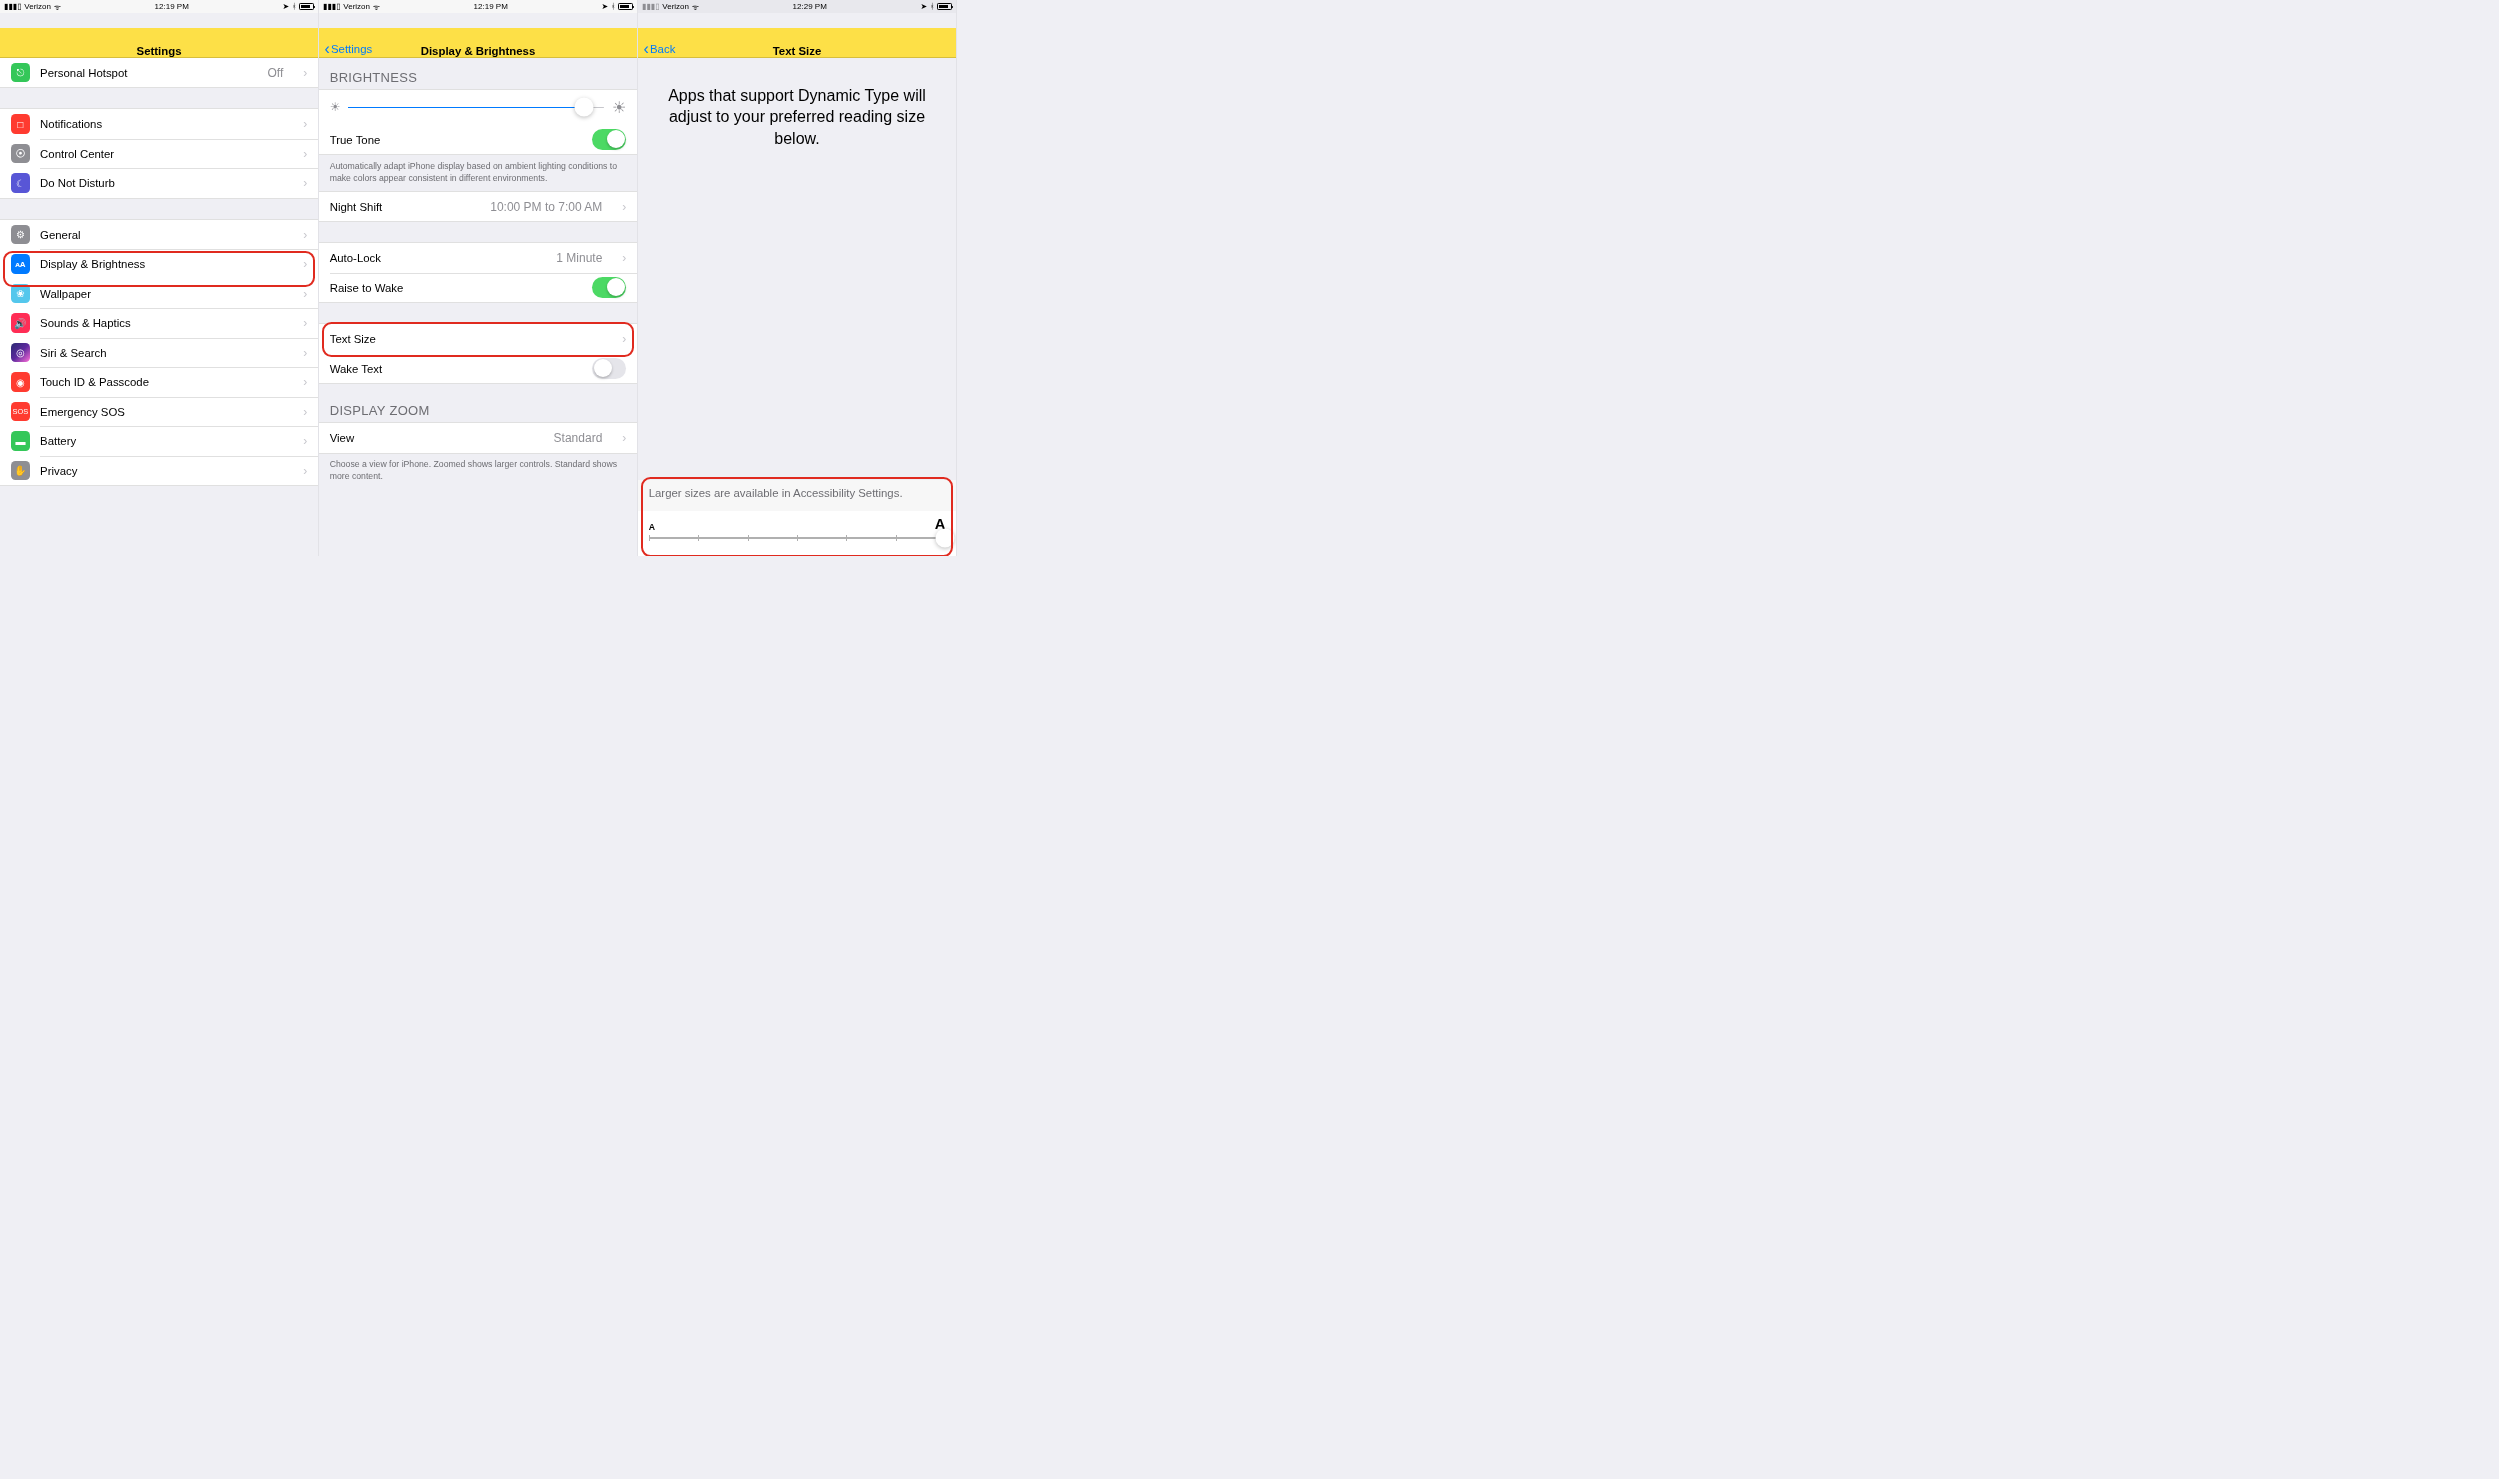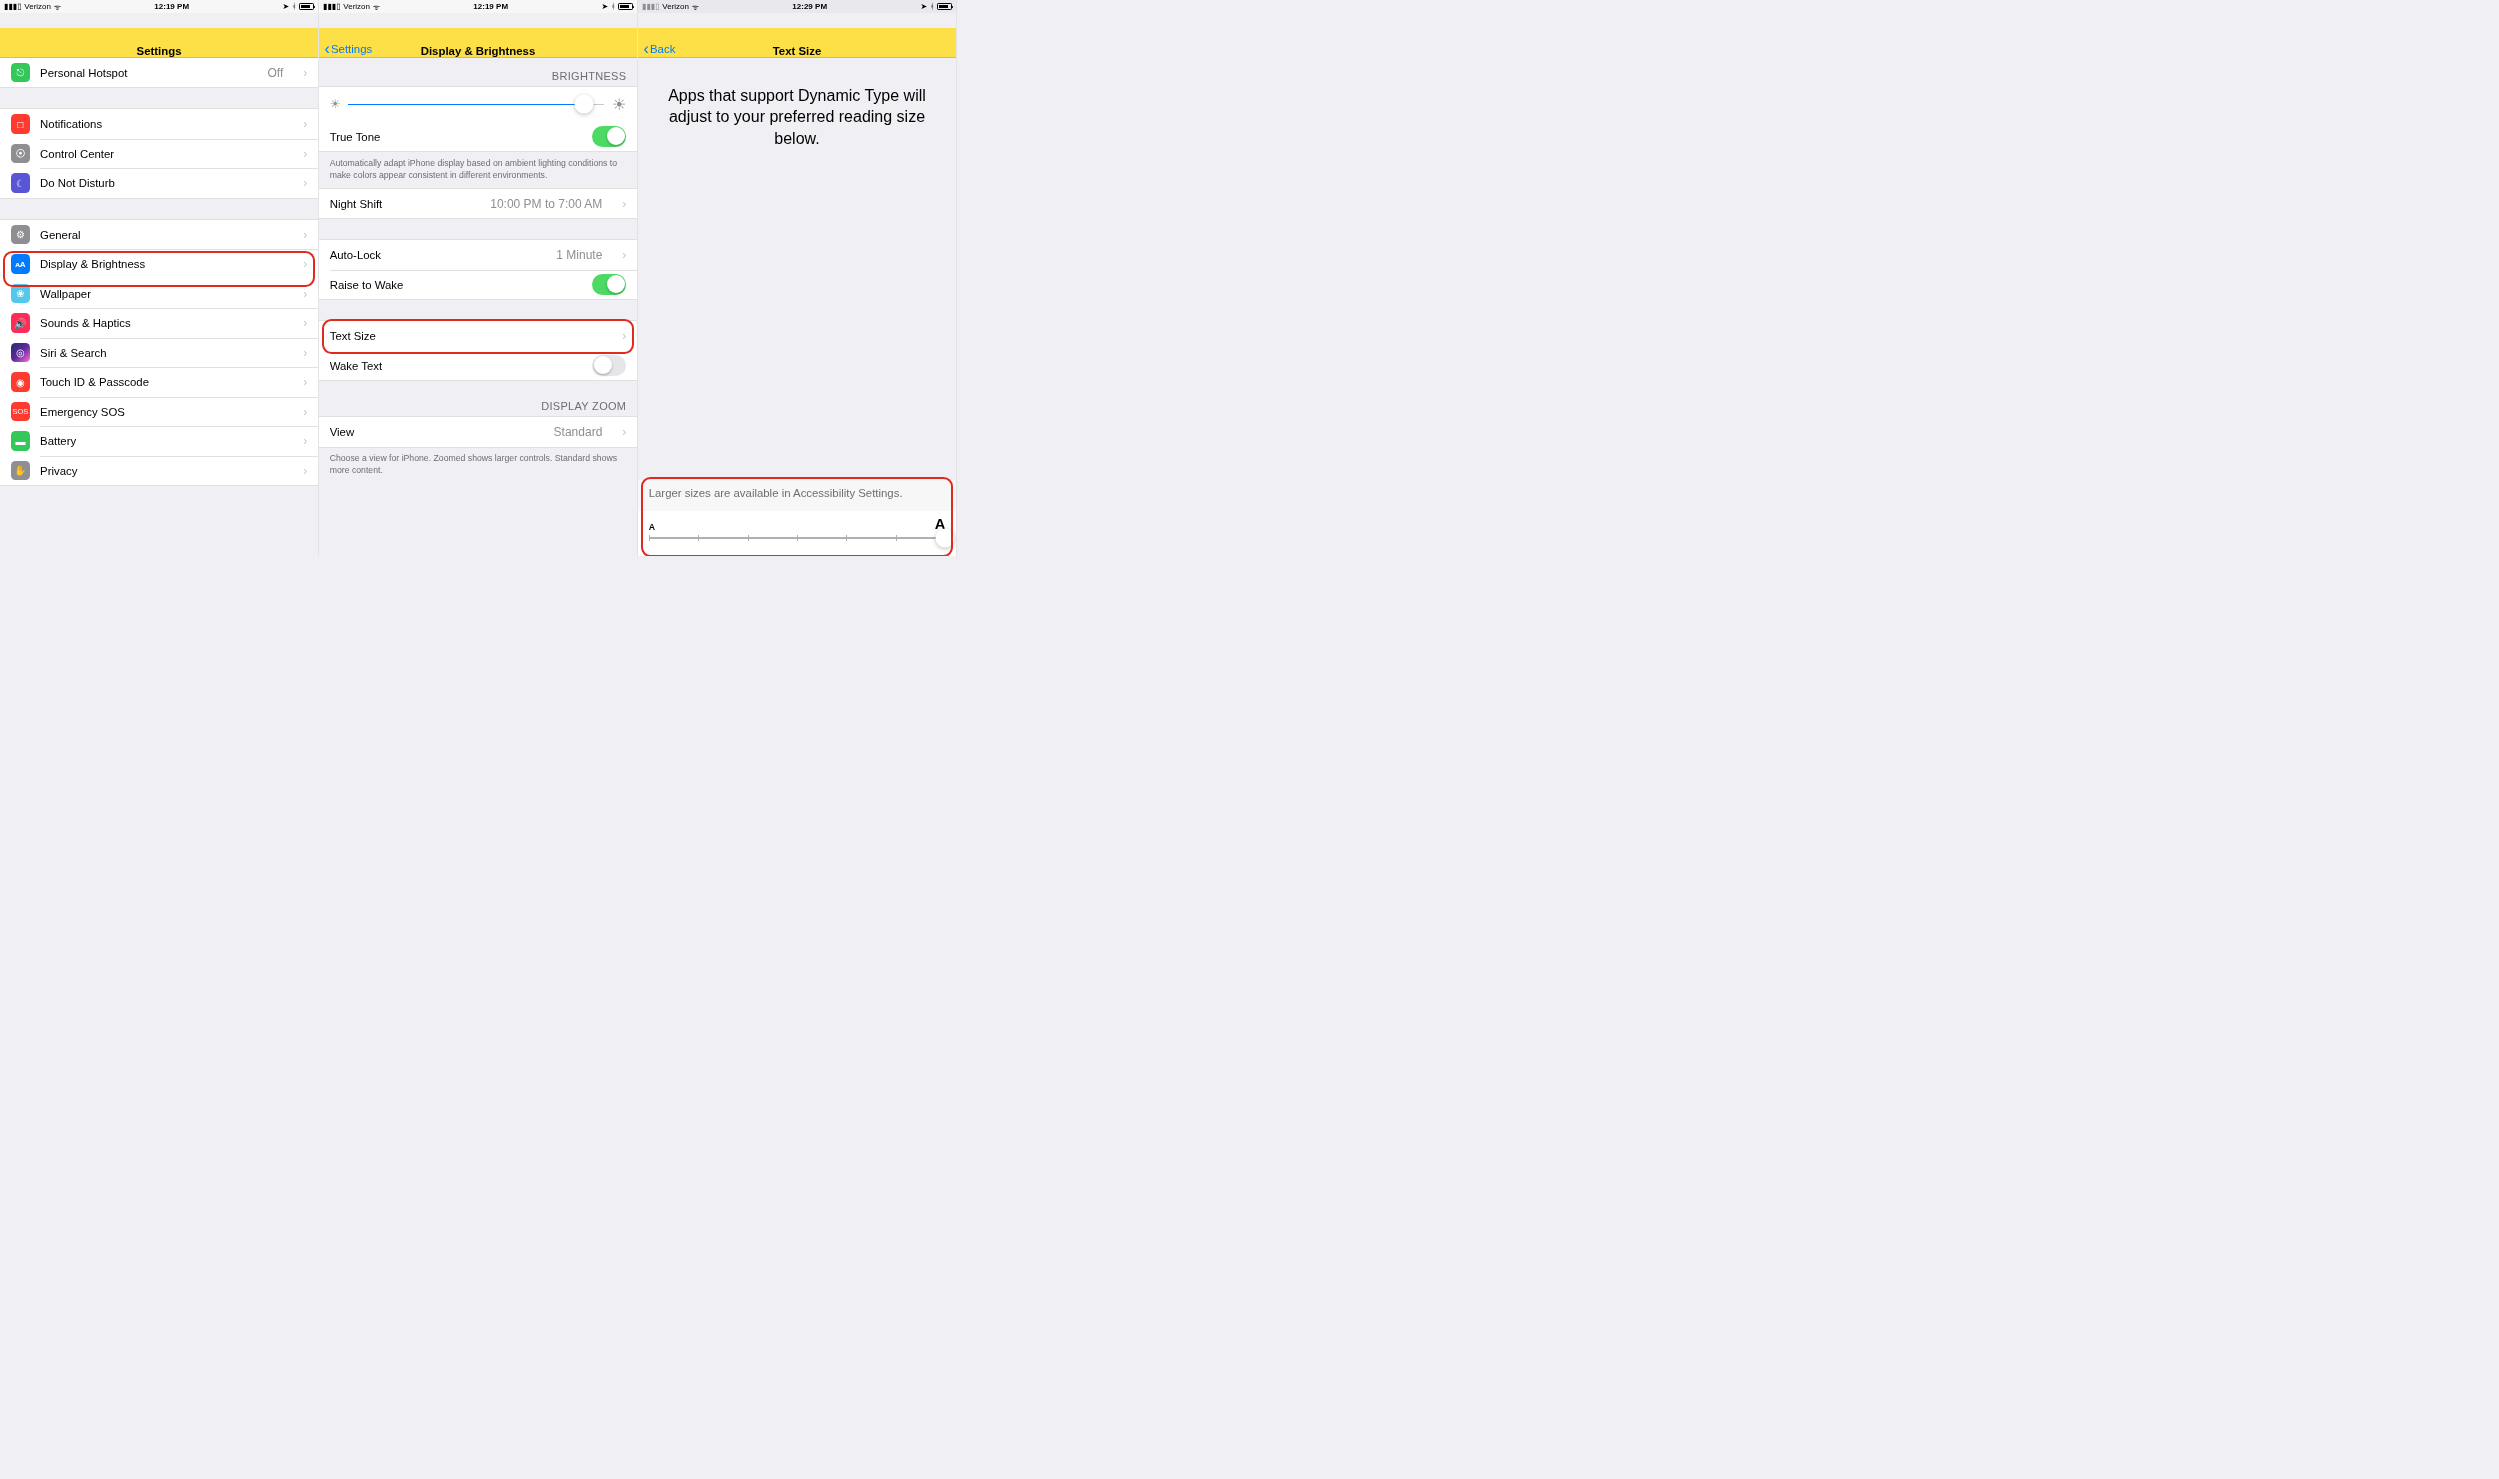--- a/index.html
+++ b/index.html
@@ -24,21 +24,21 @@
       height: 13.4px;
       background: #f7f7f7;
       display: flex;
       align-items: center;
       justify-content: space-between;
       padding: 0 4px;
       font-size: 8px;
       font-weight: 500;
     }
     .status-left, .status-right { display: flex; align-items: center; gap: 2.7px; }
-    .status-center { font-weight: 700; }
+    .status-center { font-weight: 400; }
     .nav-bar {
       height: 29.5px;
       background: #fde047;
       border-bottom: 0.7px solid rgba(0,0,0,0.15);
       display: flex;
       align-items: flex-end;
       justify-content: center;
       position: relative;
       margin-top: 15px;
     }
@@ -51,25 +51,24 @@
       display: flex;
       align-items: center;
       cursor: pointer;
     }
     .nav-back-chevron { font-size: 16px; margin-right: 1.3px; font-weight: 400; line-height: 1;}
     .content { flex: 1; overflow-y: hidden; }
 
     
     .group-header {
       padding: 12px 10.7px 4px 10.7px;
-      font-size: 11px;
+      font-size: 13px;
       color: #6d6d72;
       text-transform: uppercase;
       letter-spacing: 0.3px;
-      text-align: right;
     }
     .group-footer {
       padding: 5.4px 10.7px 6.7px 10.7px;
       font-size: 8.7px;
       color: #6d6d72;
       line-height: 1.35;
     }
     .cell-group {
       background: #fff;
       border-top: 0.7px solid rgba(0,0,0,0.12);

